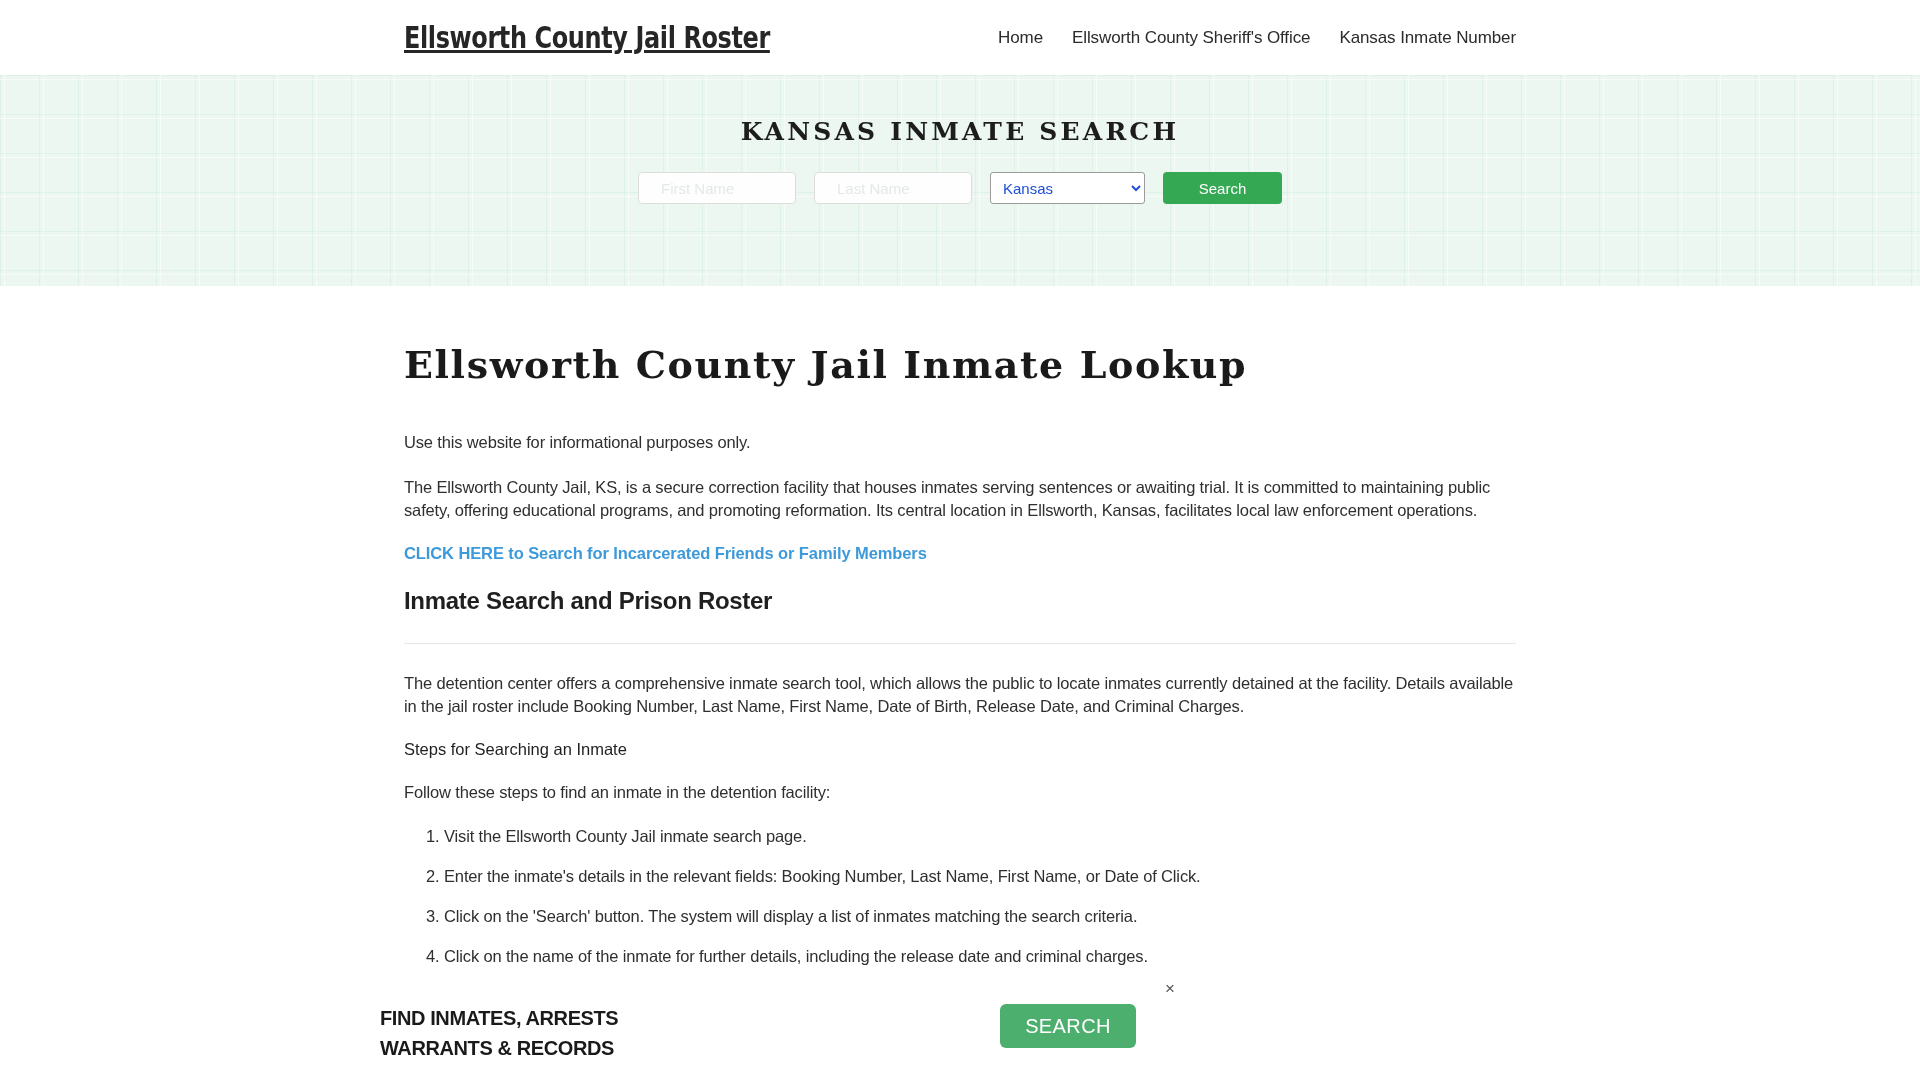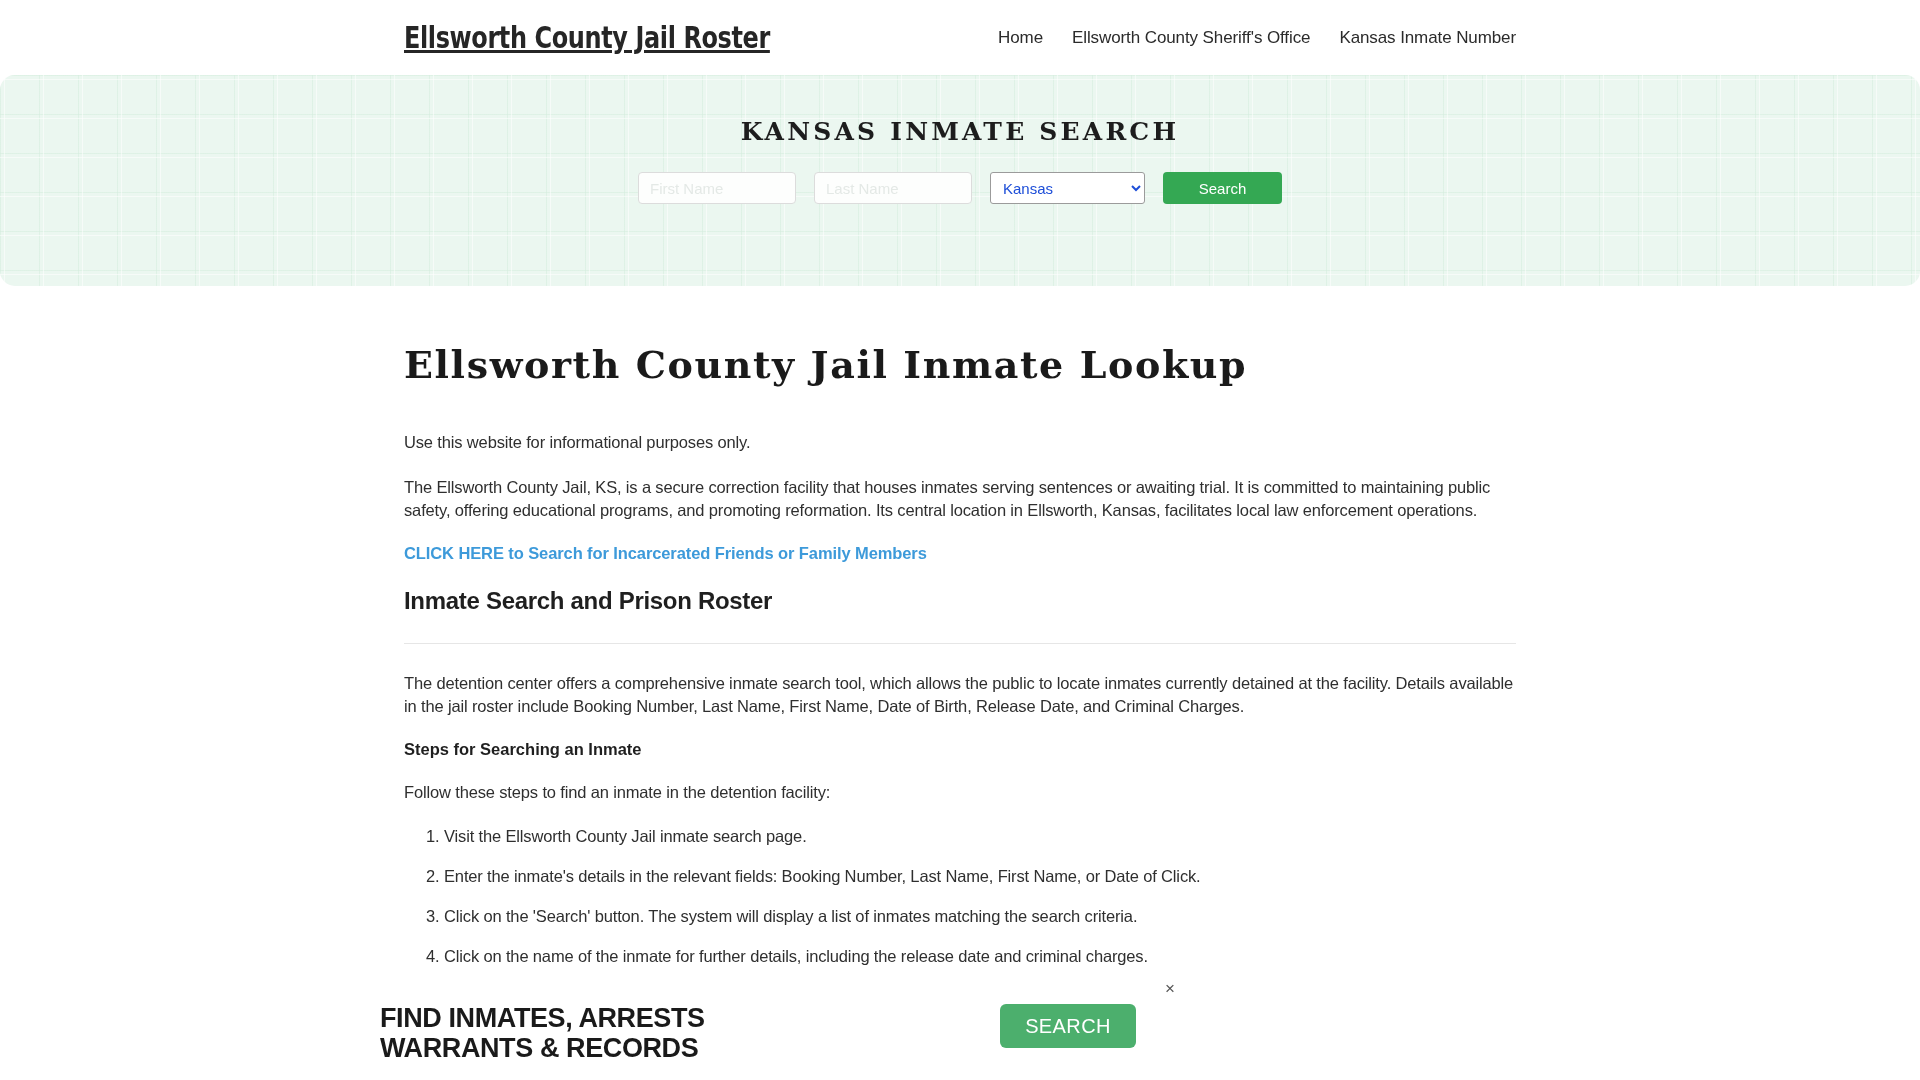--- a/index.html
+++ b/index.html
@@ -59,21 +59,20 @@
     background-color: #ebf7f0;
     background-image:
       linear-gradient(to right, rgba(255,255,255,0.55) 1px, transparent 1px),
       linear-gradient(to bottom, rgba(255,255,255,0.55) 1px, transparent 1px),
       linear-gradient(to right, rgba(214,238,223,0.6) 1px, transparent 1px),
       linear-gradient(to bottom, rgba(214,238,223,0.6) 1px, transparent 1px);
     background-size: 39px 39px, 39px 39px, 39px 39px, 39px 39px;
     background-position: 4px 4px, 4px 4px, 0 0, 0 0;
     padding-top: 42px;
     position: relative;
-    border-radius: 15px;
   }
   .hero-title {
     text-align: center;
     font-family: "DejaVu Serif", serif;
     font-weight: bold;
     font-size: 25px;
     letter-spacing: 3.2px;
     color: #1d1d1d;
     margin: 0 0 26px 0;
   }
@@ -82,21 +81,21 @@
     justify-content: center;
     align-items: center;
     gap: 18px;
   }
   .text-field {
     width: 158px;
     height: 32px;
     border: 1px solid #dcdcdc;
     border-radius: 4px;
     background: #fdfefd;
-    padding: 0 11px;
+    padding: 0 22px;
     font-size: 15px;
     color: #444;
     font-family: "Liberation Sans", sans-serif;
     outline: none;
   }
   .text-field::placeholder { color: #e4e9e6; }
   .state-select {
     width: 155px;
     height: 32px;
     border: 1px solid #9b9b9b;
@@ -156,21 +155,21 @@
     margin: 0 0 28px 0;
     letter-spacing: -0.3px;
   }
   .divider {
     border: none;
     border-top: 1px solid #e6e6e6;
     margin: 0 0 28px 0;
   }
   .sub-head {
     font-size: 16.5px;
-    font-weight: bold;
+    font-weight: normal;
     color: #1f1f1f;
     margin: 0 0 22px 0;
   }
   ol.steps, ul.tips {
     margin: 0 0 22px 0;
     padding-left: 40px;
   }
   ol.steps li, ul.tips li {
     font-size: 16.5px;
     line-height: 23px;
@@ -192,21 +191,21 @@
   .ad-inner {
     width: 1180px;
     margin: 0 auto;
     height: 108px;
     display: flex;
     align-items: center;
     position: relative;
     padding-left: 10px;
   }
   .ad-headline {
-    font-size: 27px;
+    font-size: 20px;
     font-weight: bold;
     color: #1a1a1a;
     line-height: 30px;
     letter-spacing: -0.4px;
     padding-top: 14px;
   }
   .ad-search-btn {
     position: absolute;
     left: 630px;
     top: 32px;

